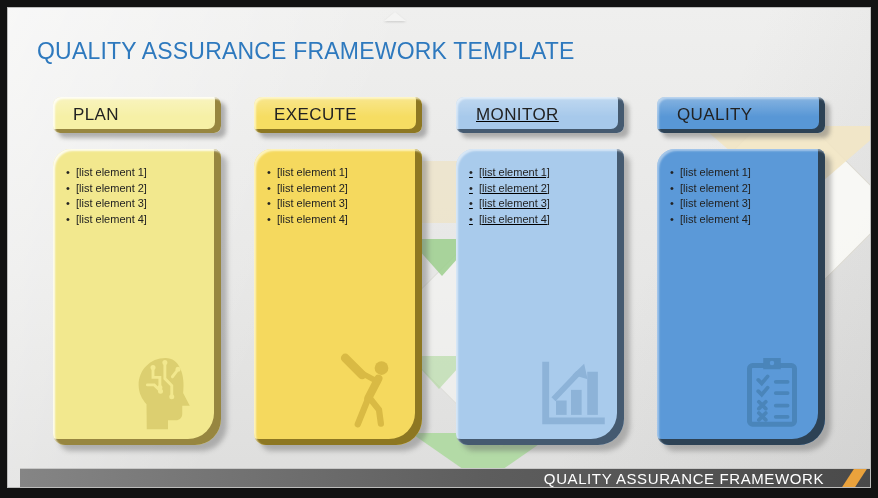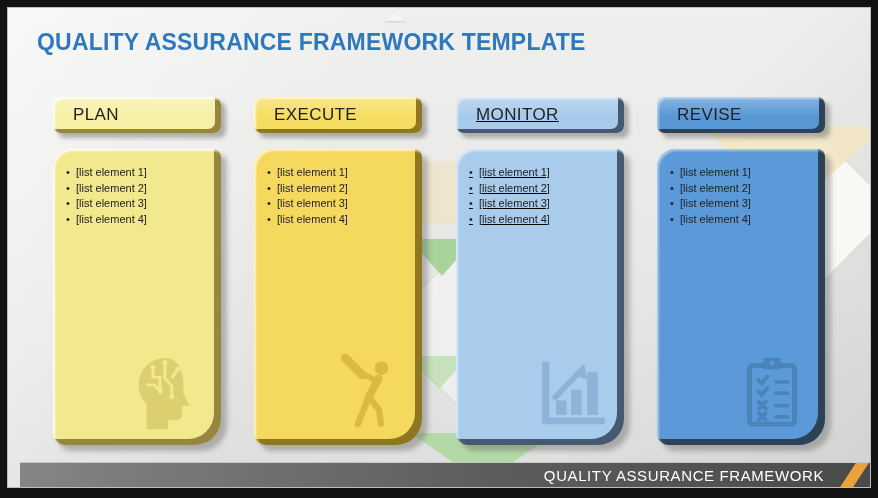--- a/index.html
+++ b/index.html
@@ -29,22 +29,22 @@
     border-right:33px solid transparent;border-top:37px solid rgba(156,207,141,.85);}
   .wm-tri-green2{left:401px;top:348px;border-left:30px solid transparent;
     border-right:30px solid transparent;border-top:33px solid rgba(170,215,150,.55);}
   .wm-tri-green3{left:403px;top:425px;border-left:72px solid transparent;
     border-right:72px solid transparent;border-top:50px solid rgba(168,216,151,.8);}
   .wm-tri-top{left:376px;top:4px;border-left:11px solid transparent;
     border-right:11px solid transparent;border-bottom:9px solid #f4f4f3;
     filter:drop-shadow(0 1px 1px rgba(0,0,0,.15));}
   
   .title{
-    position:absolute;left:29px;top:21px;z-index:2;
-    font-size:23px;font-weight:700;letter-spacing:.2px;color:#2e79be;
+    position:absolute;left:29px;top:30px;z-index:2;
+    font-size:23px;font-weight:400;letter-spacing:.2px;color:#2e79be;
   }
   
   .col{position:absolute;top:89px;width:168px;z-index:2;}
   .col-plan{left:45px;   --hdr:#f6f0a6;--bod:#f2e88e;--dark:#978640;--ico:#dccf70;--lt:rgba(255,255,255,.85);}
   .col-execute{left:246px;border-radius:30px;--hdr:#f6dd62;--bod:#f5d95e;--dark:#8d7722;--ico:#d9ba44;--lt:rgba(255,250,215,.8);}
   .col-monitor{left:448px;text-decoration:underline;--hdr:#a7c9eb;--bod:#a9cbec;--dark:#455a70;--ico:#8db3d8;--lt:rgba(255,255,255,.55);}
   .col-revise{left:649px; --hdr:#5897d6;--bod:#5b99d8;--dark:#2d4255;--ico:#4a85ba;--lt:rgba(255,255,255,.45);}
   .hdr{
     height:36px;border-radius:8px 7px 7px 7px;background:linear-gradient(180deg,rgba(255,255,255,.28),rgba(255,255,255,0) 55%),var(--hdr);
     box-shadow:inset 2px 2px 2px var(--lt), inset -6px -4px 0 var(--dark), 5px 5px 4px rgba(95,95,95,.45);
@@ -55,21 +55,21 @@
     position:relative;margin-top:16px;height:296px;border-radius:18px 8px 26px 12px;
     background:var(--bod);box-sizing:border-box;padding:16px 16px 0 13px;
     box-shadow:inset 2px 2px 2px var(--lt), inset -7px -6px 0 var(--dark), 6px 6px 5px rgba(95,95,95,.4);
   }
   .item{display:flex;font-size:11px;line-height:15.5px;color:#222;}
   .blt{width:10px;flex:none;}
   .icn{position:absolute;right:13px;bottom:12px;width:80px;height:80px;color:var(--ico);--panel:var(--bod);}
   .icn svg{width:100%;height:100%;}
   
   .footer{
-    position:absolute;left:12px;right:0;bottom:0;height:25px;z-index:3;
+    position:absolute;left:12px;right:0;bottom:0;height:19px;z-index:3;
     background:linear-gradient(90deg,#858585 0%,#5d5d5d 55%,#4a4a4a 100%);
     border-top:1px solid #c7c7c6;box-sizing:border-box;overflow:hidden;
     display:flex;align-items:center;justify-content:flex-end;
   }
   .footer-label{color:#fff;font-size:15px;letter-spacing:.6px;margin-right:46px;}
   .footer-accent{position:absolute;right:9px;top:-2px;bottom:-2px;width:13px;
     background:#eaa23c;transform:skewX(-33deg);}
 </style>
 </head>
 <body>
@@ -185,21 +185,21 @@
           <rect fill="currentColor" x="32" y="29.5" width="8.5" height="20"></rect>
           <rect fill="currentColor" x="45" y="15" width="8.5" height="34.5"></rect>
           <path stroke="currentColor" stroke-width="4.5" fill="none" d="M18 37L38 16"></path>
           <path fill="currentColor" d="M42.5 8.5l2.8 12.4-12-3.6z"></path>
         </svg>
       </span>
     </div>
   </div>
 
   <div class="col col-revise">
-    <div class="hdr">REVISE</div>
+    <div class="hdr">QUALITY</div>
     <div class="bod">
       <div class="item">
           <span class="blt">•</span>
           <span>[list element 1]</span>
         </div>
       <div class="item">
           <span class="blt">•</span>
           <span>[list element 2]</span>
         </div>
       <div class="item">

